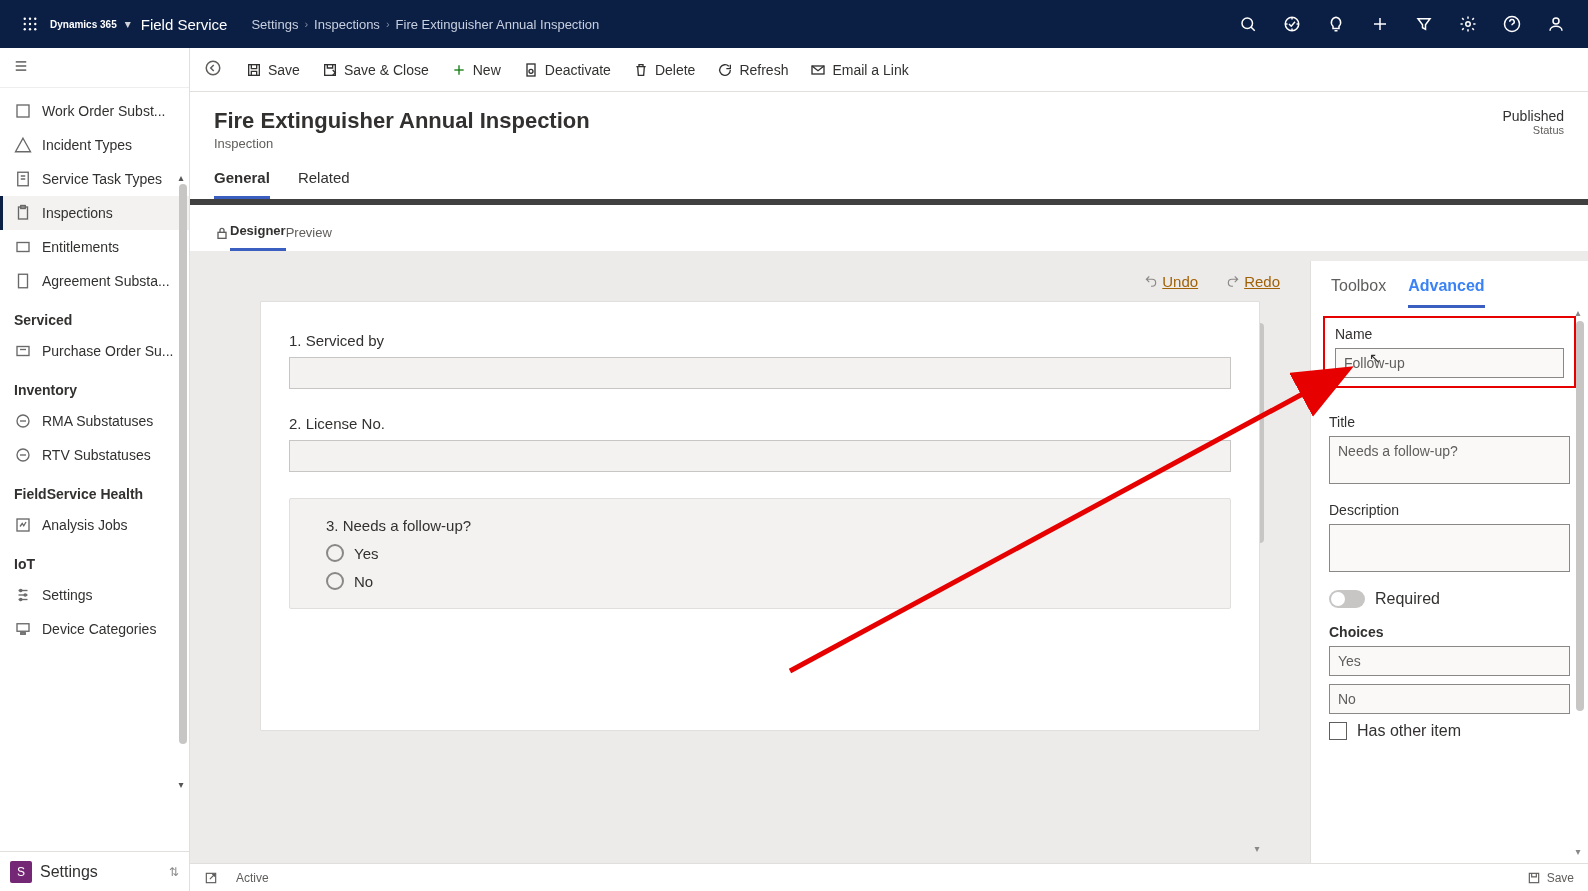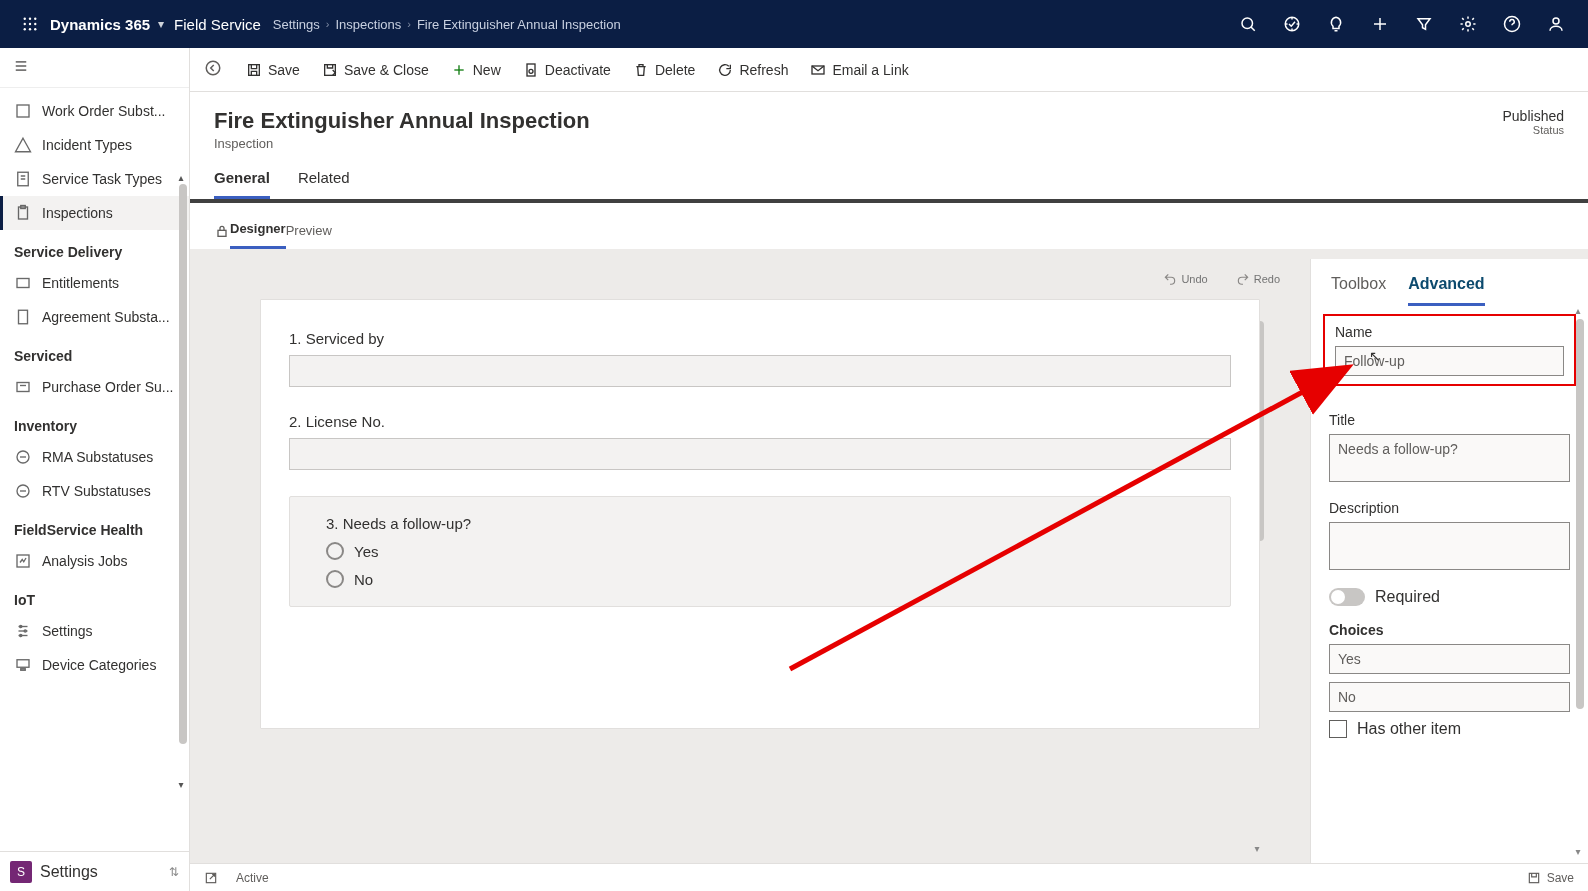--- a/index.html
+++ b/index.html
@@ -1,23 +1,23 @@
 <!DOCTYPE html>
 <html><head>
 <meta charset="utf-8">
 <style>
   * { box-sizing: border-box; margin: 0; padding: 0; font-family: "Segoe UI", Tahoma, sans-serif; }
   body { width: 1588px; height: 891px; overflow: hidden; background: #fff; color: #323130; }
 
   
   .topnav { height: 48px; background: #0b1e44; color: #fff; display: flex; align-items: center; padding: 0 10px; }
   .waffle { width: 40px; height: 48px; display:flex; align-items:center; justify-content:center; }
-  .topnav .brand { font-weight:600; font-size:15px; margin-right:4px; }
+  .topnav .brand { font-weight:600; font-size:10px; margin-right:4px; }
   .topnav .chev { margin: 0 10px 0 4px; opacity:.8; font-size:12px;}
-  .topnav .module { font-size:15px; margin-right:12px;text-align:center; }
+  .topnav .module { font-size:15px; margin-right:24px;text-align:center; }
   .breadcrumbs { display:flex; align-items:center; gap:6px; font-size:13px; color:#c8d0e0;}
   .breadcrumbs .sep { opacity:.6; font-size:11px;}
   .topnav-spacer { flex:1; }
   .topicon { width:44px; height:48px; display:flex; align-items:center; justify-content:center; }
   .topicon svg { width:18px; height:18px; stroke:#fff; }
 
   
   .main { display:flex; height: 843px; }
   .sidebar { width: 190px; border-right:1px solid #e1dfdd; background:#fff; position:relative; display:flex; flex-direction:column;}
   .sidebar-top { height:40px; display:flex; align-items:center; padding:0 12px; border-bottom:1px solid #eee;}
@@ -44,52 +44,52 @@
   .cmd .ic { width:16px; height:16px;}
   .cmd.green .ic { color:#107c10;}
   
   .page-head { padding: 16px 24px 0 24px; display:flex; align-items:flex-start;}
   .page-head h1 { font-size:22px; font-weight:600;}
   .page-head .subtitle { font-size:13px; color:#605e5c; margin-top:2px;}
   .page-head .status { margin-left:auto; text-align:right;}
   .page-head .status .v { font-size:14px;}
   .page-head .status .l { font-size:11px; color:#605e5c;}
 
-  .tabrow { display:flex; gap:28px; padding: 18px 24px 0; border-bottom:4px solid #404040;}
+  .tabrow { display:flex; gap:28px; padding: 18px 24px 0; border-bottom:6px solid #404040;}
   .tab { font-size:15px; padding-bottom:10px; cursor:pointer; color:#323130;}
   .tab.active { font-weight:600; border-bottom:3px solid #3b5fc0;}
 
   .subtabrow { display:flex; align-items:center; padding: 10px 24px 0;}
   .lockic { width:16px; color:#605e5c;}
   .subtab { font-size:13px; padding:8px 0 10px; cursor:pointer; color:#605e5c;}
   .subtab.active { color:#323130; font-weight:600; border-bottom:3px solid #3b5fc0;}
 
   
   .workspace { flex:1; display:flex; background:#edebe9; padding: 10px 0 0 10px; position:relative;}
   .canvas-wrap { flex:1; position:relative; padding-right:10px;}
-  .canvas-bar { height:40px; display:flex; align-items:center; justify-content:flex-end; gap:28px; padding:0 20px; font-size:11px; color:#737373;}
+  .canvas-bar { height:40px; display:flex; align-items:center; justify-content:flex-end; gap:28px; padding:0 20px; font-size:15px; color:#a16207;text-decoration:underline;}
   .canvas-bar .ic { width:14px; height:14px; margin-right:4px;}
   .canvas { background:#fff; margin: 0 40px 0 60px; border:1px solid #e1dfdd; border-radius:1px; position:relative; height:430px; padding:30px 28px 18px;}
   .canvas-scroll-arrow { position:absolute; right:46px; width:14px; height:14px; font-size:10px; color:#888; text-align:center;}
   .canvas-scroll-arrow.up { top:46px;}
   .canvas-scroll-arrow.down { bottom:6px;}
   .canvas-scrollbar { position:absolute; right:46px; top:62px; width:8px; height:220px; background:#c8c6c4; border-radius:4px;}
 
   .q { margin-bottom:26px;}
   .q .qlabel { font-size:15px; color:#323130; margin-bottom:8px;}
   .q input[type=text] { width:100%; height:32px; border:1px solid #c8c6c4; background:#f3f2f1; padding:0 8px; font-size:14px;}
   .q.selected { background:#f3f2f1; border:1px solid #e1dfdd; padding:18px 36px; border-radius:2px;}
   .radio-row { display:flex; align-items:center; gap:10px; margin-top:10px; font-size:15px;}
   .radio { width:18px; height:18px; border:2px solid #8a8886; border-radius:50%; }
 
   
   .rightpanel { width:278px; background:#fff; border-left:1px solid #e1dfdd; display:flex; flex-direction:column; position:relative;}
   .rp-tabs { display:flex; gap:22px; padding:16px 20px 0;}
   .rp-tab { font-size:16px; padding-bottom:10px; cursor:pointer; color:#605e5c;}
-  .rp-tab.active { font-weight:600; color:#0c4a6e; border-bottom:3px solid #3b5fc0;}
+  .rp-tab.active { font-weight:600; color:#3b82f6; border-bottom:3px solid #3b5fc0;}
   .rp-body { padding:14px 18px 4px; position:relative; overflow:hidden;}
   .rp-body label { display:block; font-size:14px; color:#323130; margin-bottom:6px;}
   .rp-body input[type=text], .rp-body textarea { width:100%; border:1px solid #8a8886; background:#faf9f8; padding:6px 8px; font-size:14px; color:#605e5c; margin-bottom:14px;}
   .rp-body textarea { height:48px; resize:none;}
   .highlight-box { border:2px solid #e60000; padding:8px 10px 2px; margin:-6px -6px 10px -6px;}
   .toggle-row { display:flex; align-items:center; gap:10px; margin-bottom:16px;}
   .toggle { width:36px; height:18px; background:#c8c6c4; border-radius:9px; position:relative;}
   .toggle::after { content:''; width:14px; height:14px; background:#fff; border-radius:50%; position:absolute; left:2px; top:2px;}
   .choice-box { width:100%; border:1px solid #8a8886; background:#faf9f8; padding:6px 8px; font-size:14px; color:#605e5c; margin-bottom:8px;}
   .check-row { display:flex; align-items:center; gap:10px; margin-top:8px;}
@@ -220,21 +220,20 @@
           <span>Service Task Types</span>
         </div>
       <div class="side-item active">
           <svg class="side-icon" viewBox="0 0 24 24" fill="none" stroke="#444" stroke-width="1.8">
             <rect x="6" y="4" width="12" height="16"></rect>
             <rect x="9" y="2" width="6" height="4"></rect>
           </svg>
           <span>Inspections</span>
         </div>
 
-      <div class="side-section">Service Delivery</div>
       <div class="side-item">
           <svg class="side-icon" viewBox="0 0 24 24" fill="none" stroke="#444" stroke-width="1.8">
             <rect x="4" y="6" width="16" height="12"></rect>
           </svg>
           <span>Entitlements</span>
         </div>
       <div class="side-item">
           <svg class="side-icon" viewBox="0 0 24 24" fill="none" stroke="#444" stroke-width="1.8">
             <rect x="6" y="3" width="12" height="18"></rect>
           </svg>

